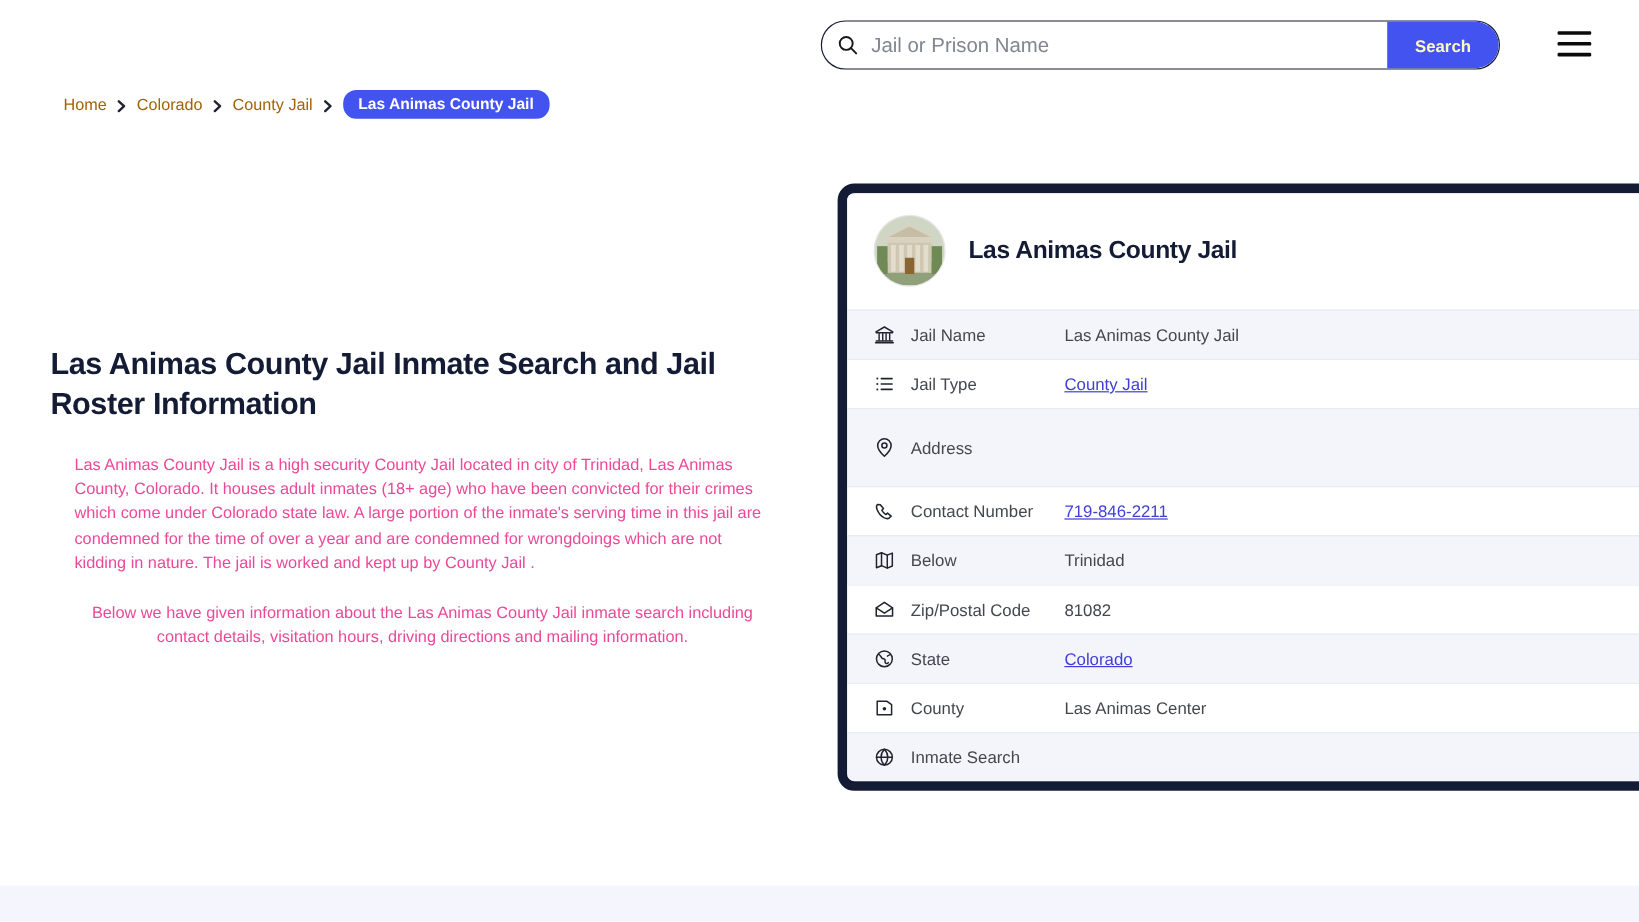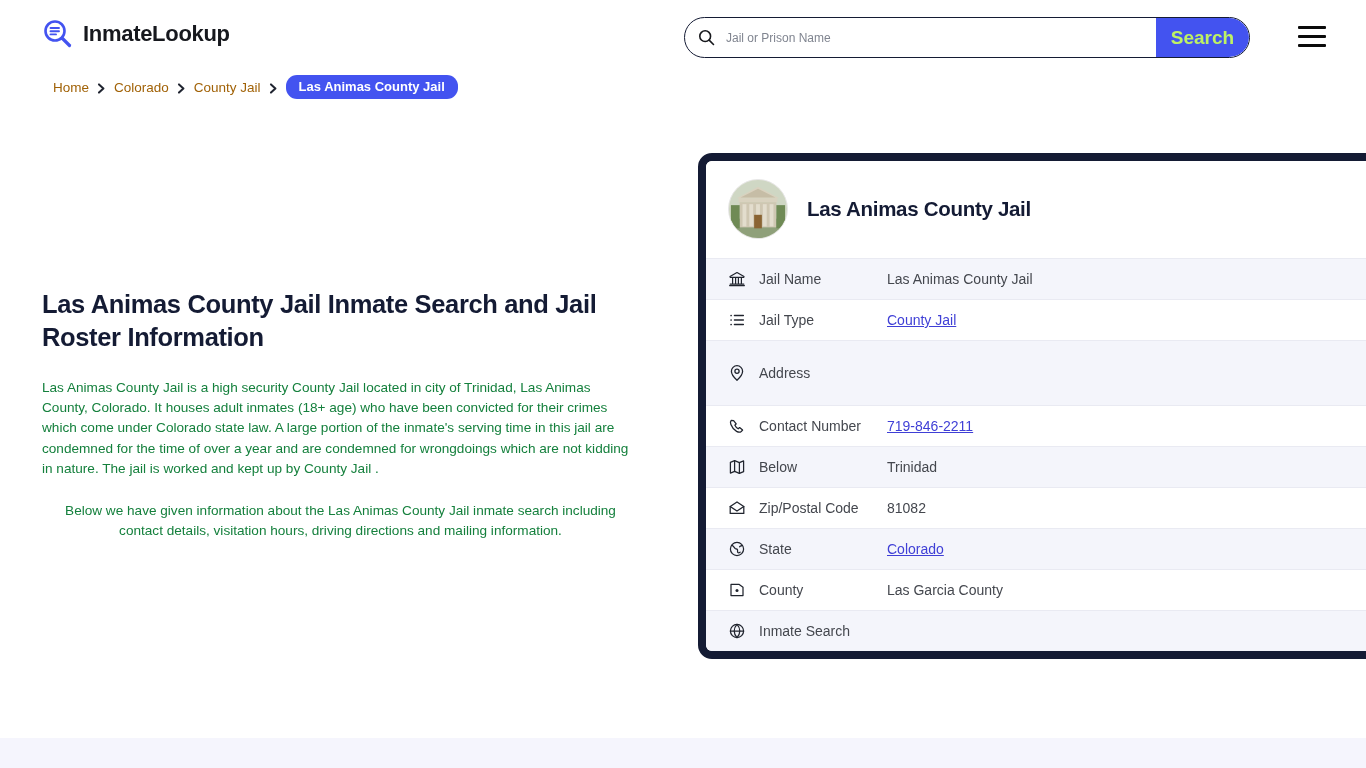--- a/index.html
+++ b/index.html
@@ -58,35 +58,35 @@
   .search-icon {
     margin-left: 13px;
     width: 17px; height: 17px;
     flex: 0 0 auto;
   }
   .search-input {
     flex: 1 1 auto;
     border: none;
     outline: none;
     height: 100%;
-    font-size: 12px;
+    font-size: 17px;
     color: #7f1d1d;
     padding-left: 11px;
     background: transparent;
     font-family: "Liberation Sans", sans-serif;
   }
   .search-input::placeholder { color: #808590; }
   .search-btn {
     flex: 0 0 auto;
     height: 100%;
     width: 93px;
     background: #4353f0;
-    color: #bef264;
+    color: #fef9c3;
     border: none;
-    font-size: 19px;
+    font-size: 14px;
     font-weight: 700;
     cursor: pointer;
     border-radius: 0 21px 21px 0;
     font-family: "Liberation Sans", sans-serif;
   }
 
   .hamburger {
     position: absolute;
     left: 1298px;
     top: 26px;
@@ -149,22 +149,23 @@
     line-height: 33px;
     font-weight: 700;
     color: #141b34;
     letter-spacing: -0.35px;
     max-width: 560px;
   }
   .body-para {
     margin-top: 24px;
     font-size: 13.6px;
     line-height: 20.2px;
-    color: #15803d;
+    color: #ec4899;
     max-width: 597px;
+    margin-left: 20px;
   }
   .body-para.second { margin-top: 22px; text-align: center; }
 
   
   .info-card {
     position: absolute;
     left: 698px;
     top: 153px;
     width: 740px;              
     border: 8px solid #141b34;
@@ -245,32 +246,20 @@
     width: 1366px;
     height: 30px;
     background: #f5f5fd;
   }
 </style>
 </head>
 <body>
 
 <div class="header">
 
-  <div class="logo-wrap">
-    <span class="logo-mark">
-      <svg viewBox="0 0 32 32" xmlns="http://www.w3.org/2000/svg">
-        <circle cx="13" cy="13" r="9.5" fill="none" stroke="#4353f0" stroke-width="2.6"></circle>
-        <line x1="8.5" y1="10" x2="17" y2="10" stroke="#4353f0" stroke-width="1.9" stroke-linecap="round"></line>
-        <line x1="8.5" y1="13.2" x2="17" y2="13.2" stroke="#4353f0" stroke-width="1.9" stroke-linecap="round"></line>
-        <line x1="8.5" y1="16.4" x2="14" y2="16.4" stroke="#4353f0" stroke-width="1.9" stroke-linecap="round"></line>
-        <line x1="20" y1="20" x2="27.5" y2="27.5" stroke="#4353f0" stroke-width="3.2" stroke-linecap="round"></line>
-      </svg>
-    </span>
-    <span class="logo-text">InmateLookup</span>
-  </div>
 
   <div class="searchbar">
     <span class="search-icon">
       <svg viewBox="0 0 18 18" xmlns="http://www.w3.org/2000/svg">
         <circle cx="7.6" cy="7.6" r="5.7" fill="none" stroke="#17181c" stroke-width="1.7"></circle>
         <line x1="11.8" y1="11.8" x2="16.4" y2="16.4" stroke="#17181c" stroke-width="1.7" stroke-linecap="round"></line>
       </svg>
     </span>
     <input class="search-input" type="text" placeholder="Jail or Prison Name" style="">
     <button class="search-btn">Search</button>
@@ -419,21 +408,21 @@
     </div>
 
     <div class="row">
       <span class="row-icon">
         <svg viewBox="0 0 18 18" fill="none" stroke="#20242e" stroke-width="1.25" stroke-linecap="round" stroke-linejoin="round" xmlns="http://www.w3.org/2000/svg">
           <path d="M3 3.4 H11.2 L15 6.2 V14.6 H3 Z"></path>
           <circle cx="9" cy="9.6" r="1.5" fill="#20242e" stroke="none"></circle>
         </svg>
       </span>
       <span class="row-label">County</span>
-      <span class="row-value">Las Garcia County</span>
+      <span class="row-value">Las Animas Center</span>
     </div>
 
     <div class="row">
       <span class="row-icon">
         <svg viewBox="0 0 18 18" fill="none" stroke="#20242e" stroke-width="1.25" stroke-linecap="round" stroke-linejoin="round" xmlns="http://www.w3.org/2000/svg">
           <circle cx="9" cy="9" r="6.6"></circle>
           <path d="M2.4 9 H15.6"></path>
           <path d="M9 2.4 C10.9 4.4 11.8 6.7 11.8 9 C11.8 11.3 10.9 13.6 9 15.6 C7.1 13.6 6.2 11.3 6.2 9 C6.2 6.7 7.1 4.4 9 2.4 Z"></path>
         </svg>
       </span>

